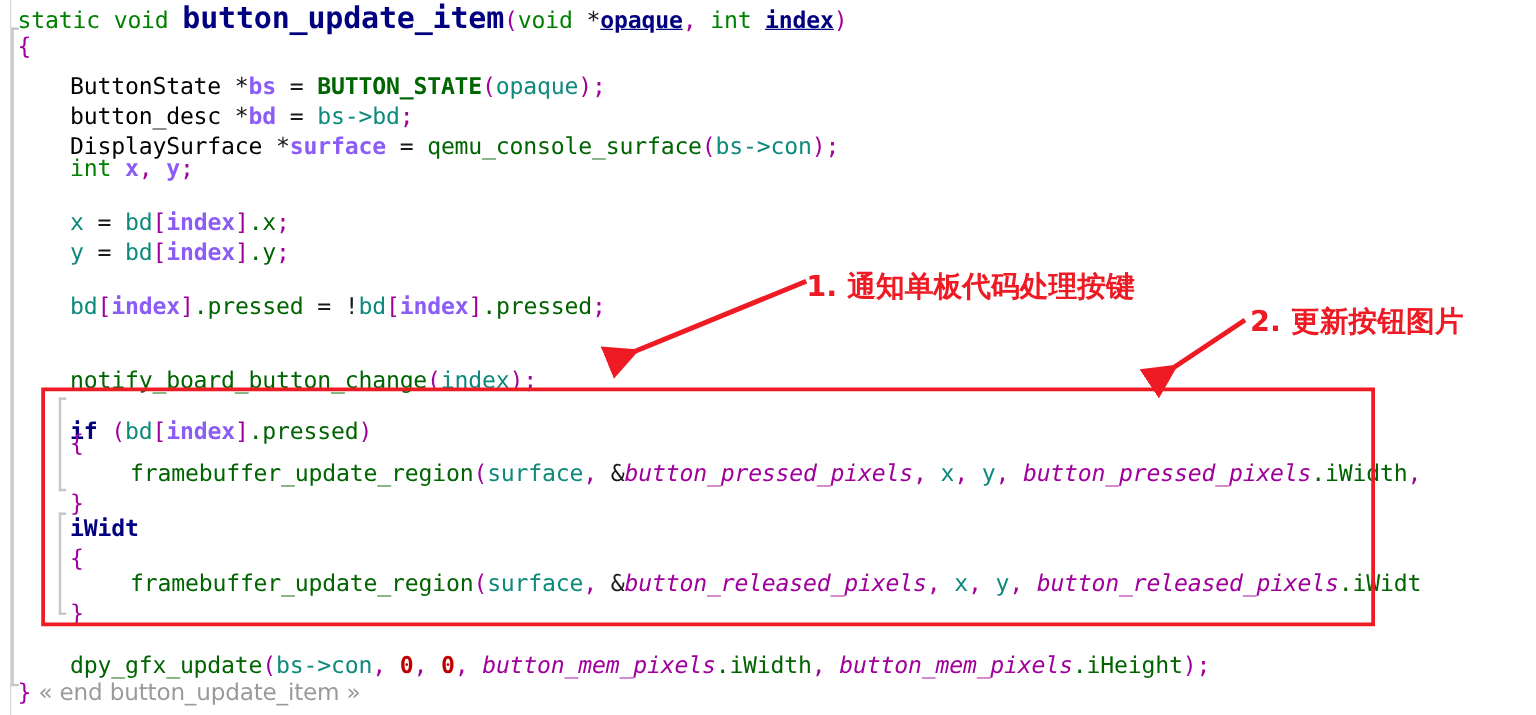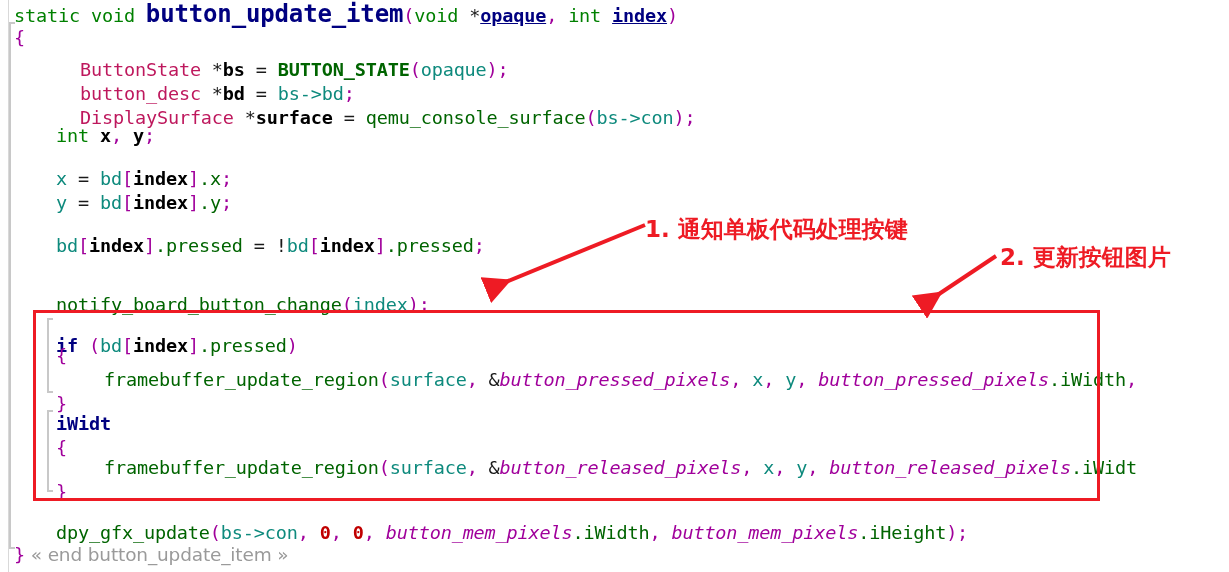--- a/index.html
+++ b/index.html
@@ -41,23 +41,23 @@
     white-space: pre;
     font-family: "DejaVu Sans Mono", monospace;
     font-size: 18.5px;
     line-height: 24px;
     letter-spacing: -0.15px;
   }
   
   .t-kw      { color: #008000; }            
   .t-fnname  { color: #000080; font-weight: bold; }
   .t-punct   { color: #a0009b; }
-  .t-var     { color: #000000; font-weight: bold; }
+  .t-var     { color: #8b5cf6; font-weight: bold; }
   .t-varu    { color: #000080; font-weight: bold; text-decoration: underline; }
-  .t-type    { color: #be185d; margin-left: 24px; }
+  .t-type    { color: #000000; }
   .t-call    { color: #006400; font-weight: normal; }
   .t-ident   { color: #0e8a7d; }
   .t-macro   { color: #006400; font-weight: bold; }
   .t-member  { color: #006400; }
   .t-global  { color: #a0009b; font-weight: normal; font-style: italic; text-align: right; }
   .t-num     { color: #c00000; font-weight: bold; }
   .t-brace   { color: #a0009b; }
   .t-comment { color: #9a9a9a; }
   .t-op      { color: #1a1a1a; }
 

